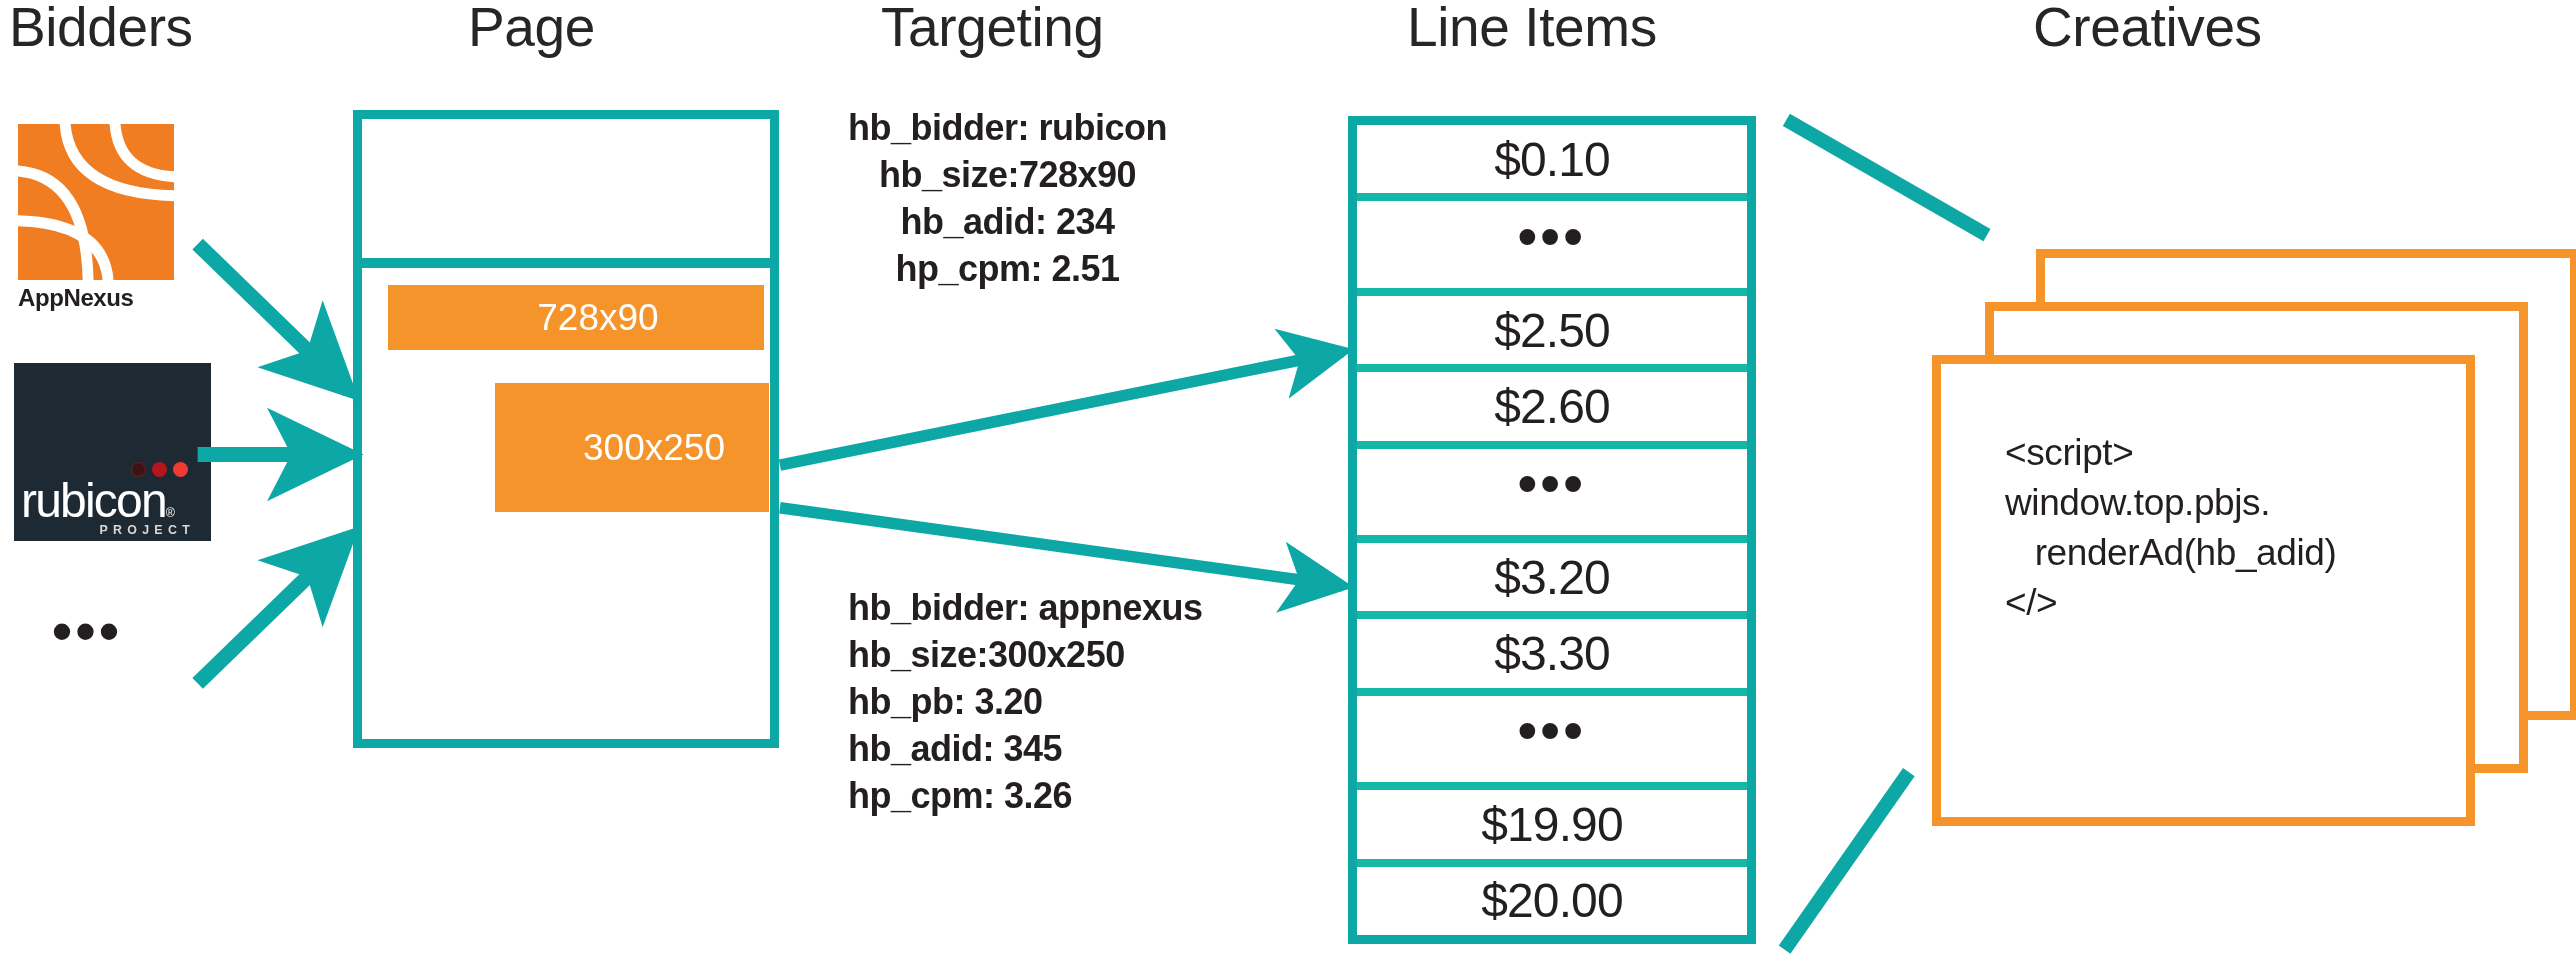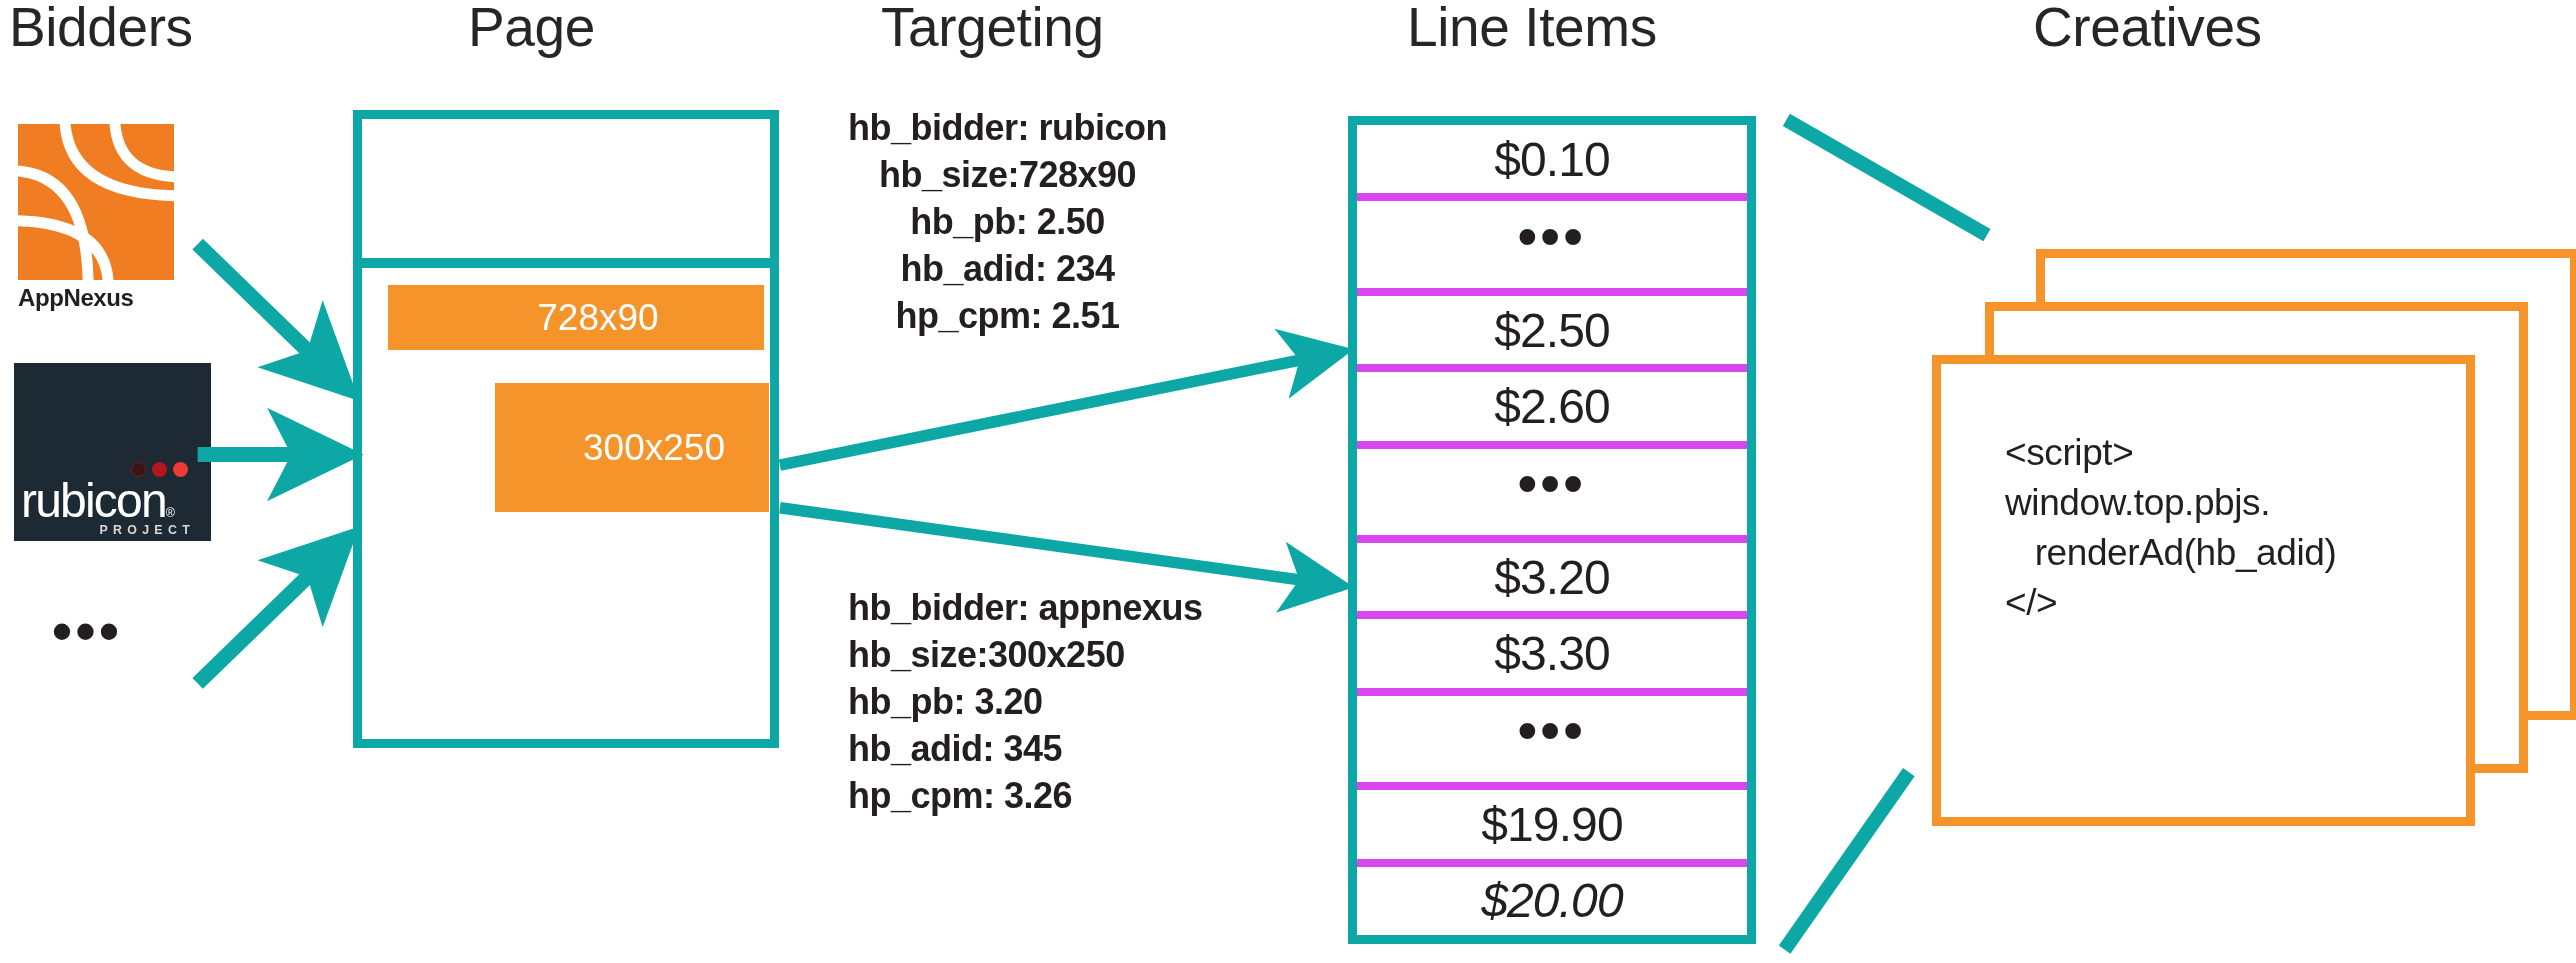--- a/index.html
+++ b/index.html
@@ -160,30 +160,30 @@
     width: 408px;
     height: 828px;
     border: 9px solid #0da8a5;
     box-sizing: border-box;
     background: #ffffff;
     display: flex;
     flex-direction: column;
   }
   .li-row {
     flex: 1 1 0;
-    border-bottom: 8px solid #d946ef;
+    border-bottom: 8px solid #14b8a6;
     display: flex;
     align-items: center;
     justify-content: center;
     font-size: 48px;
     letter-spacing: -0.9px;
     color: #231f20;
     background: #ffffff;
   }
-  .li-row:last-child { border-bottom: none; font-style: italic; }
+  .li-row:last-child { border-bottom: none; }
   .li-row.dots {
     font-size: 55px;
     font-weight: 700;
     letter-spacing: 3.6px;
     line-height: 18px;
     padding-bottom: 18px;
   }
 
   
   .creative-card {
@@ -255,21 +255,20 @@
   <div class="bidders-ellipsis">•••</div>
 
   <div class="page-box"></div>
   <div class="page-divider"></div>
   <div class="slot slot-728">728x90</div>
   <div class="slot slot-300">300x250</div>
 
   <div class="targeting-block t-block-1">
     <div>hb_bidder: rubicon</div>
     <div>hb_size:728x90</div>
-    <div>hb_pb: 2.50</div>
     <div>hb_adid: 234</div>
     <div>hp_cpm: 2.51</div>
   </div>
   <div class="targeting-block t-block-2">
     <div>hb_bidder: appnexus</div>
     <div>hb_size:300x250</div>
     <div>hb_pb: 3.20</div>
     <div>hb_adid: 345</div>
     <div>hp_cpm: 3.26</div>
   </div>

